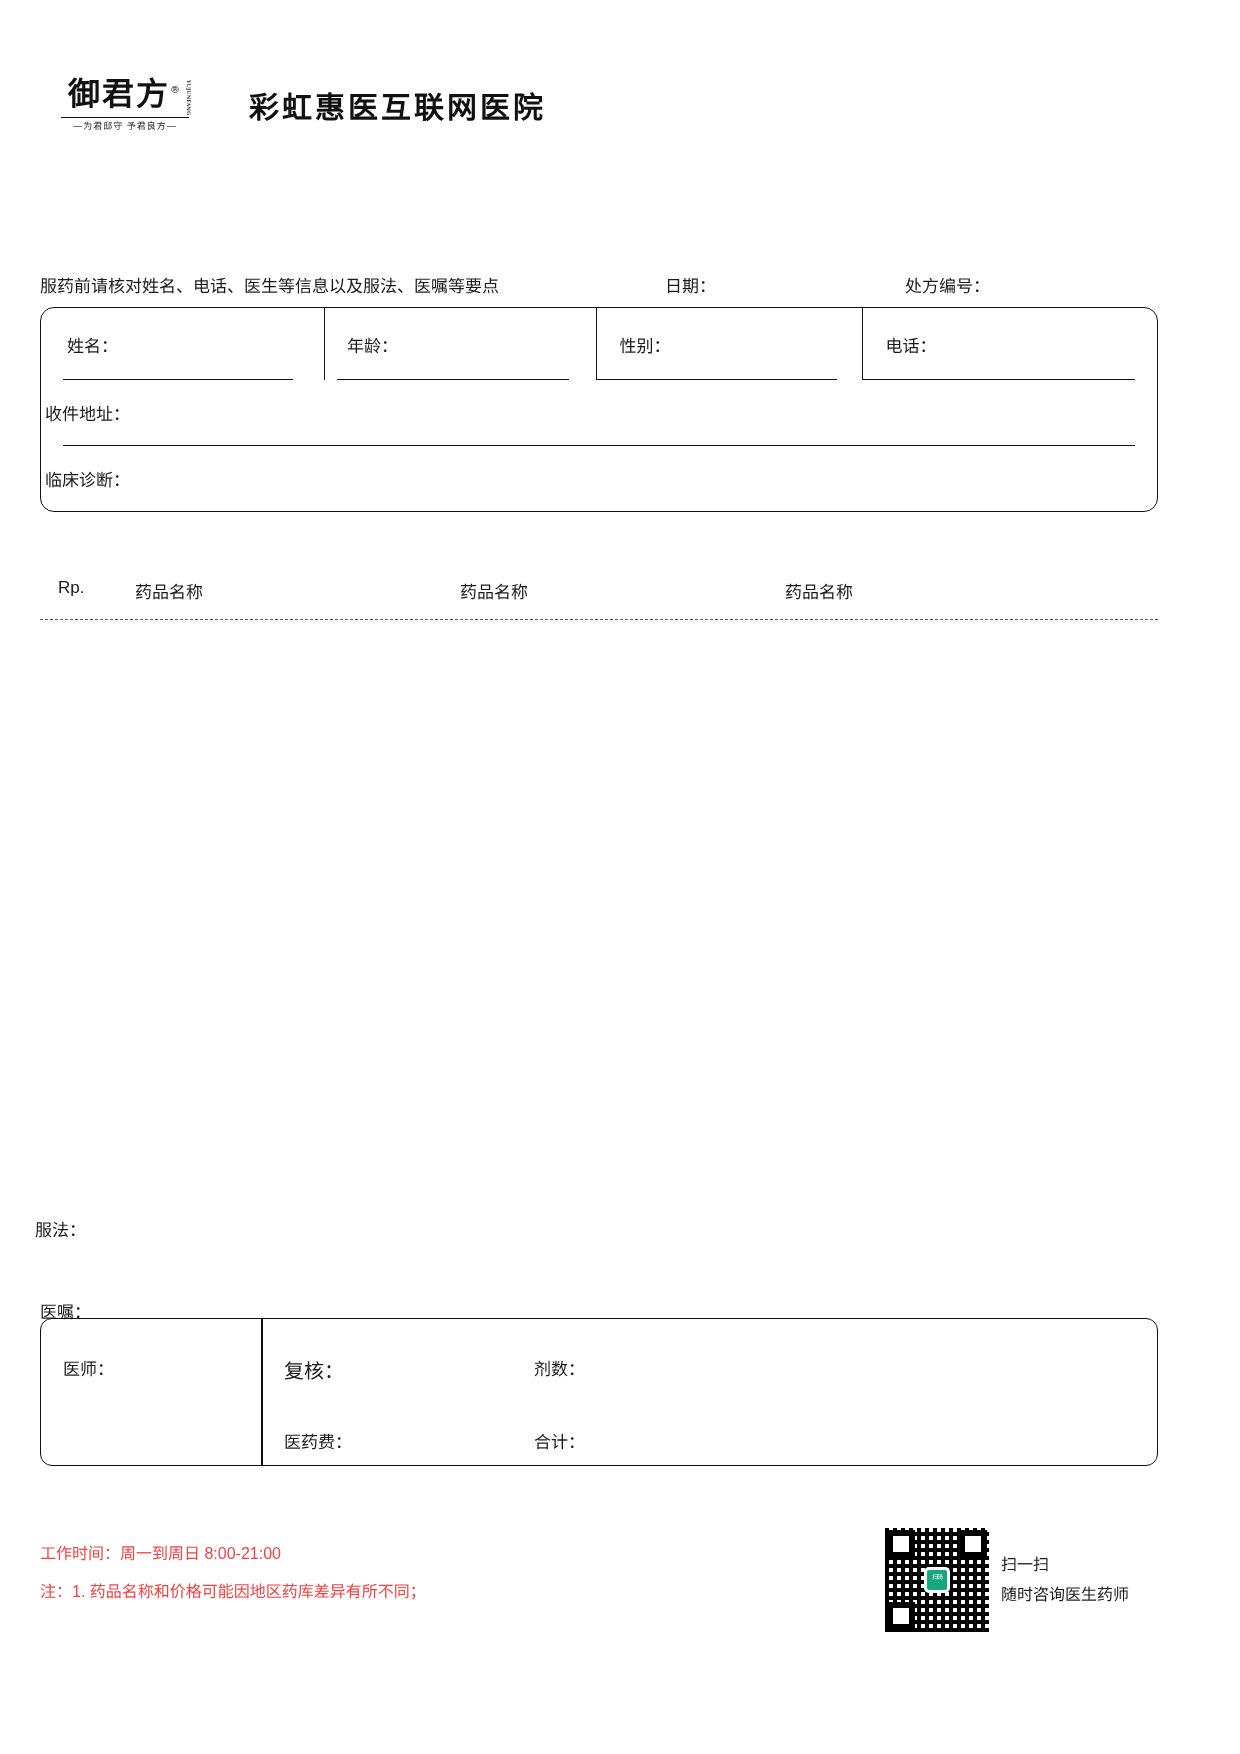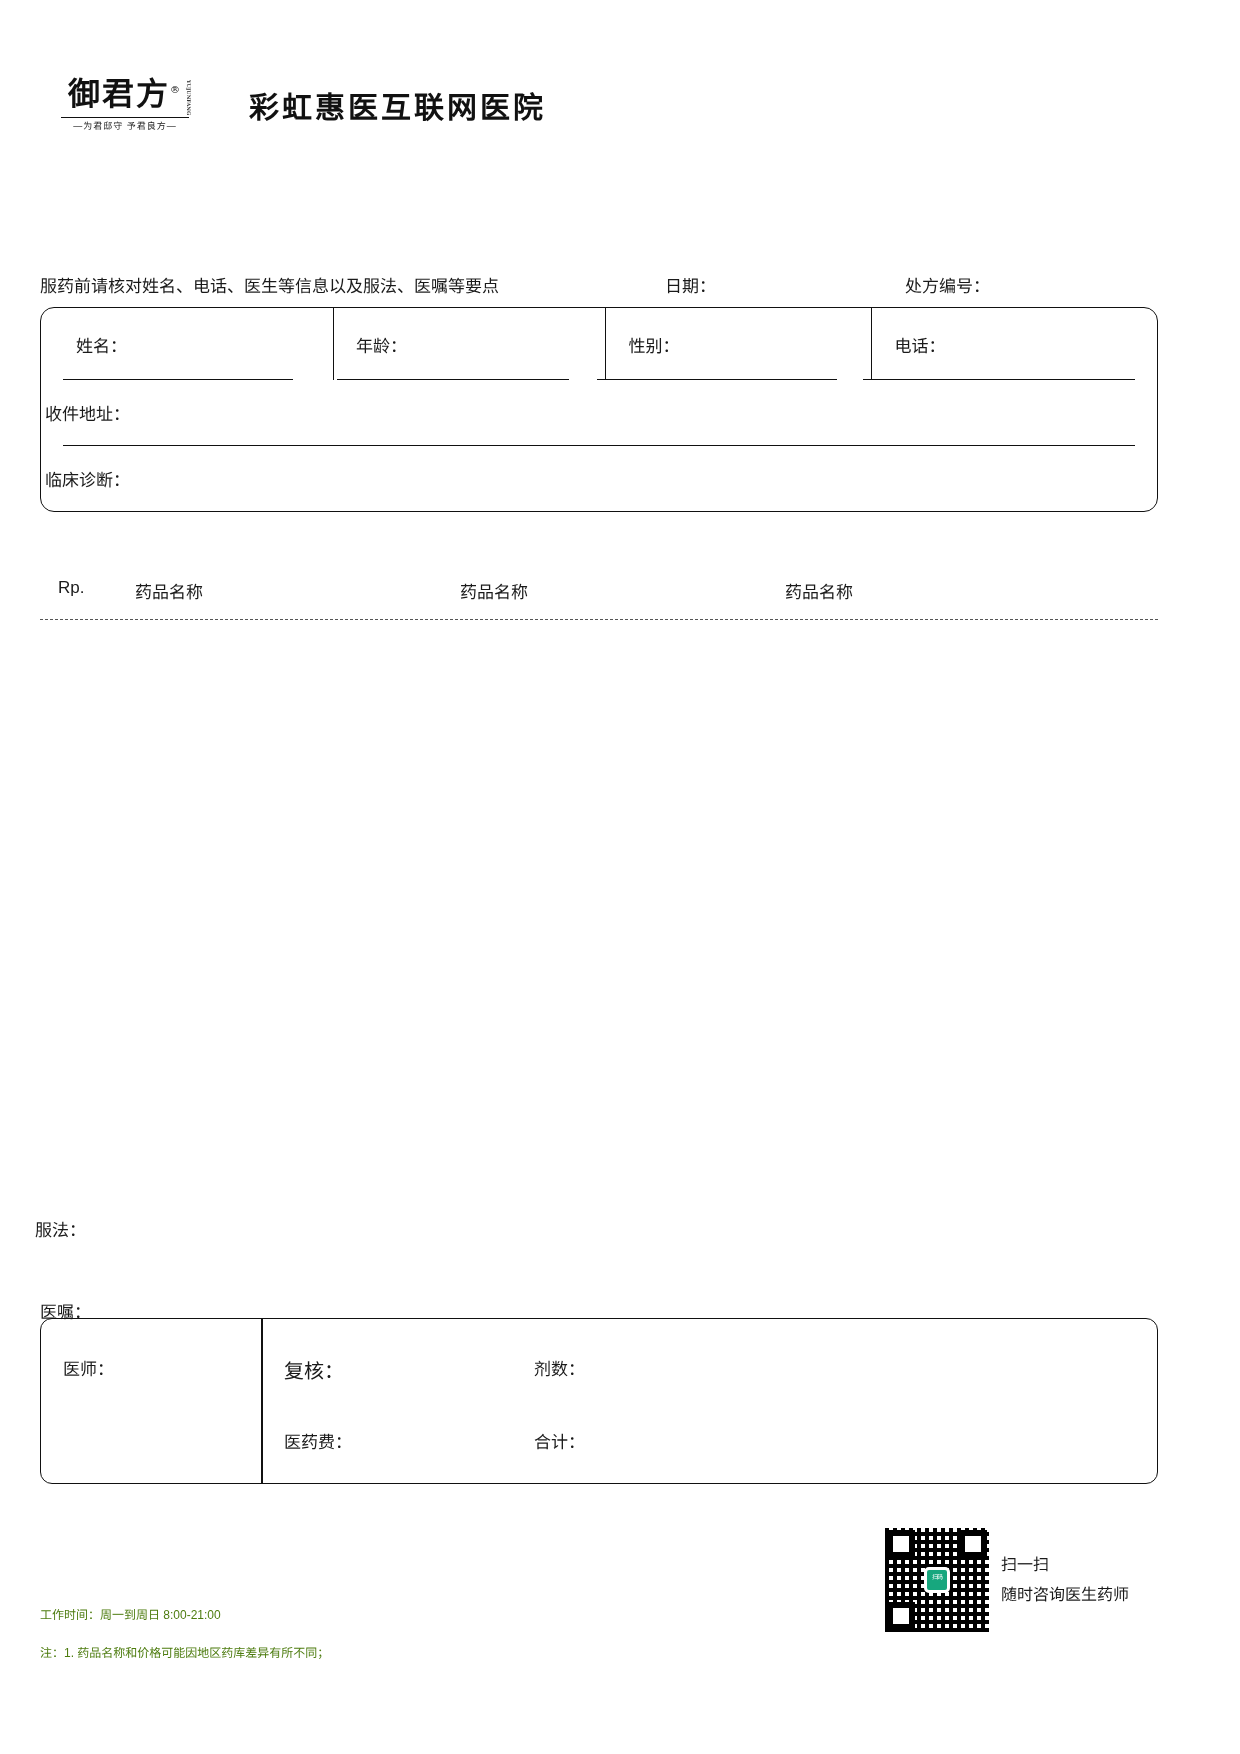--- a/index.html
+++ b/index.html
@@ -103,21 +103,21 @@
     left: 40px;
     top: 307px;
     width: 1118px;
     height: 205px;
     border: 1.6px solid #111;
     border-radius: 14px;
     box-sizing: border-box;
   }
   .info-row-1 {
     position: absolute;
-    left: 13px; top: 0;
+    left: 4px; top: 0;
     width: 100%;
     height: 72px;
     display: flex;
     gap: 25px;
   }
   .cell {
     position: relative;
     box-sizing: border-box;
     display: flex;
     align-items: center;
@@ -183,21 +183,21 @@
     top: 1298px;
     font-size: 17px;
   }
 
   
   .sig-box {
     position: absolute;
     left: 40px;
     top: 1318px;
     width: 1118px;
-    height: 166px;
+    height: 148px;
     border: 1.6px solid #111;
     border-radius: 12px;
     box-sizing: border-box;
   }
   .sig-divider {
     position: absolute;
     left: 220px;
     top: 0;
     width: 1.6px;
     height: 100%;
@@ -211,24 +211,24 @@
   }
   .sig-recheck { position: absolute; left: 243px; top: 36px; font-size: 20px; }
   .sig-doses   { position: absolute; left: 493px; top: 36px; font-size: 17px; }
   .sig-fee     { position: absolute; left: 243px; top: 109px; font-size: 17px; }
   .sig-total   { position: absolute; left: 493px; top: 109px; font-size: 17px; }
 
   
   .footer {
     position: absolute;
     left: 40px;
-    top: 1596px;
-    font-size: 12px;
+    top: 1535px;
+    font-size: 16px;
     line-height: 38px;
-    color: #4d7c0f;
+    color: #ef4444;
   }
   .footer div { white-space: nowrap; }
 
   
   .qr-area {
     position: absolute;
     left: 885px;
     top: 1528px;
     display: flex;
     align-items: center;

